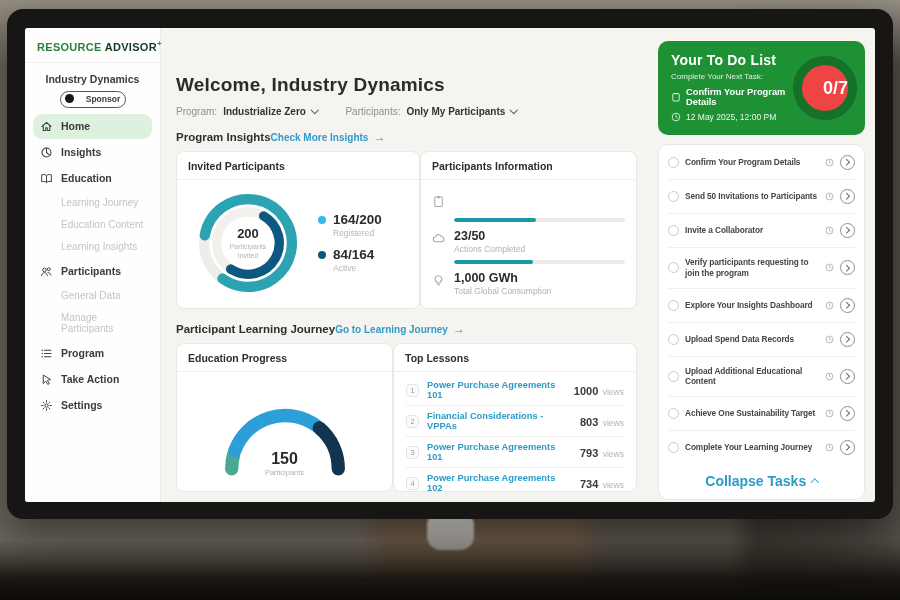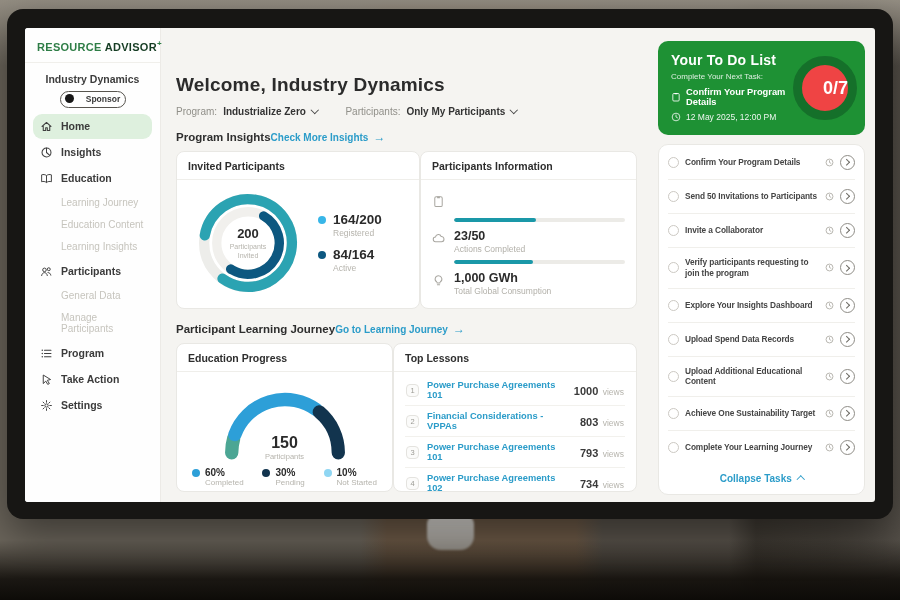--- a/index.html
+++ b/index.html
@@ -75,21 +75,21 @@
   
   .stat { display:flex; gap:8px; margin:5px 0 0; }
   .sicon { width:14px; color:#a9a7a1; margin-top:2px; flex-shrink:0; }
   .sicon svg { width:13px; height:13px; }
   .sval { font-size:12.5px; font-weight:bold; color:#2b2b2b; }
   .slab { font-size:8.5px; color:#b2b0a9; margin-top:1px; }
   .pbar { height:4px; background:#ecebe7; border-radius:4px; margin:6px 0 7px 22px; overflow:hidden; }
   .pfill { height:4px; border-radius:4px; background:#1a98a8; width:0; }
 
   
-  .gauge-wrap { position:relative; width:150px; margin:0 auto; }
+  .gauge-wrap { position:relative; width:150px; margin:16px auto; }
   .gauge-wrap svg { width:150px; height:82px; display:block; }
   .gauge-center { position:absolute; left:0; right:0; bottom:0; text-align:center; }
   .gauge-center .v { font-size:16px; font-weight:bold; color:#2b2b2b; }
   .gauge-center .l { font-size:7.5px; color:#b6b4ad; }
   .gauge-legend { display:flex; justify-content:space-between; padding:0 4px; margin-top:6px; }
   .gitem { display:flex; gap:5px; }
   .gitem .ldot { margin-top:2px; }
   .gval { font-size:10px; font-weight:bold; color:#2b2b2b; }
   .glab { font-size:8px; color:#b6b4ad; }
 
@@ -117,21 +117,21 @@
   .tasks-card { background:#fff; border:1px solid #e9e8e4; border-radius:10px; margin-top:9px; padding:1px 9px 0; }
   .task-row { display:flex; align-items:center; gap:6px; padding:9px 0; border-bottom:1px solid #f0efeb; }
   .task-check { width:11px; height:11px; border:1.3px solid #ccc9c3; border-radius:50%; flex-shrink:0; cursor:pointer; }
   .task-label { flex:1; font-size:8.3px; font-weight:bold; color:#454545; line-height:1.3; letter-spacing:-.1px; }
   .task-clock { display:inline-flex; color:#b1afa8; flex-shrink:0; } .task-clock svg { width:9px; height:9px; }
   .task-go { width:15px; height:15px; border:1.2px solid #8f8d87; border-radius:50%; display:flex; align-items:center;
     justify-content:center; flex-shrink:0; cursor:pointer; }
   .task-go .chev-r { width:4.5px; height:4.5px; border-right:1.4px solid #6e6c66; border-bottom:1.4px solid #6e6c66;
     transform:rotate(-45deg); margin-left:-2px; }
   .collapse { display:flex; justify-content:center; align-items:center; gap:6px; color:#2b9cc9; font-weight:bold;
-    font-size:10px; padding:9px 0 10px; cursor:pointer; }
+    font-size:14px; padding:9px 0 10px; cursor:pointer; }
   .chev-up { width:5.5px; height:5.5px; border-right:1.5px solid #2b9cc9; border-bottom:1.5px solid #2b9cc9;
     transform:rotate(-135deg); margin-top:3px; }
 </style>
 </head>
 <body>
 
 <div class="backdrop"></div>
 <div class="stand"></div>
 <div class="monitor">
 <div class="screen">

